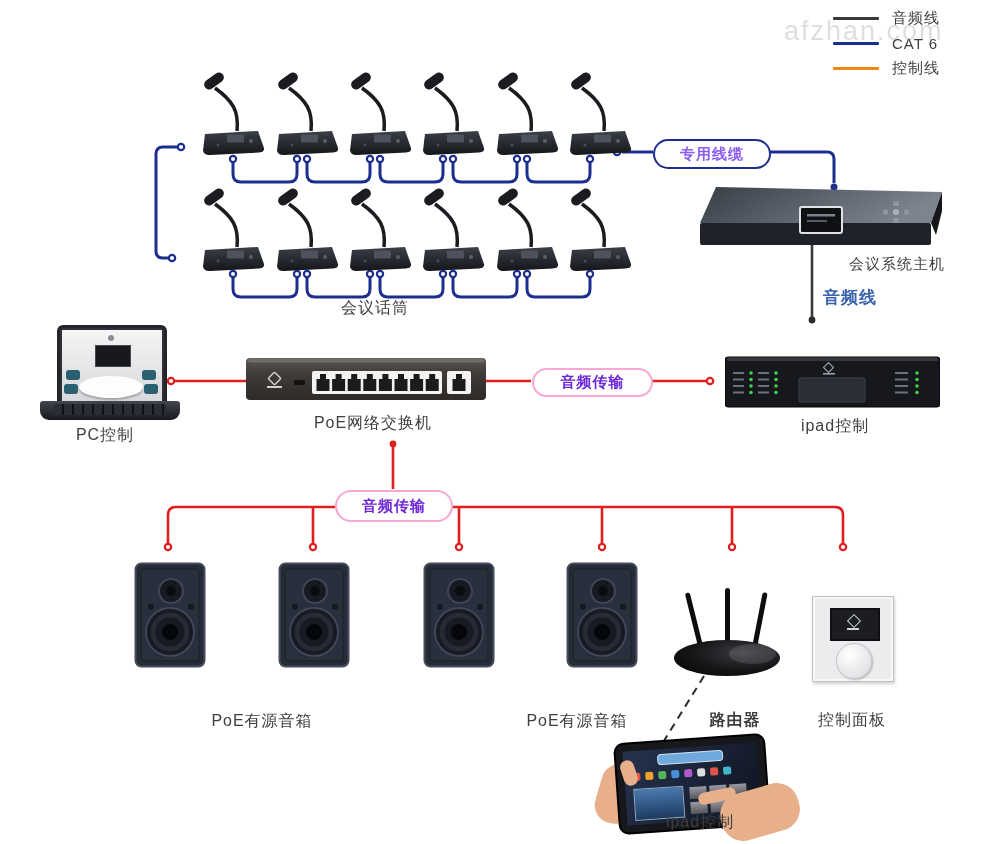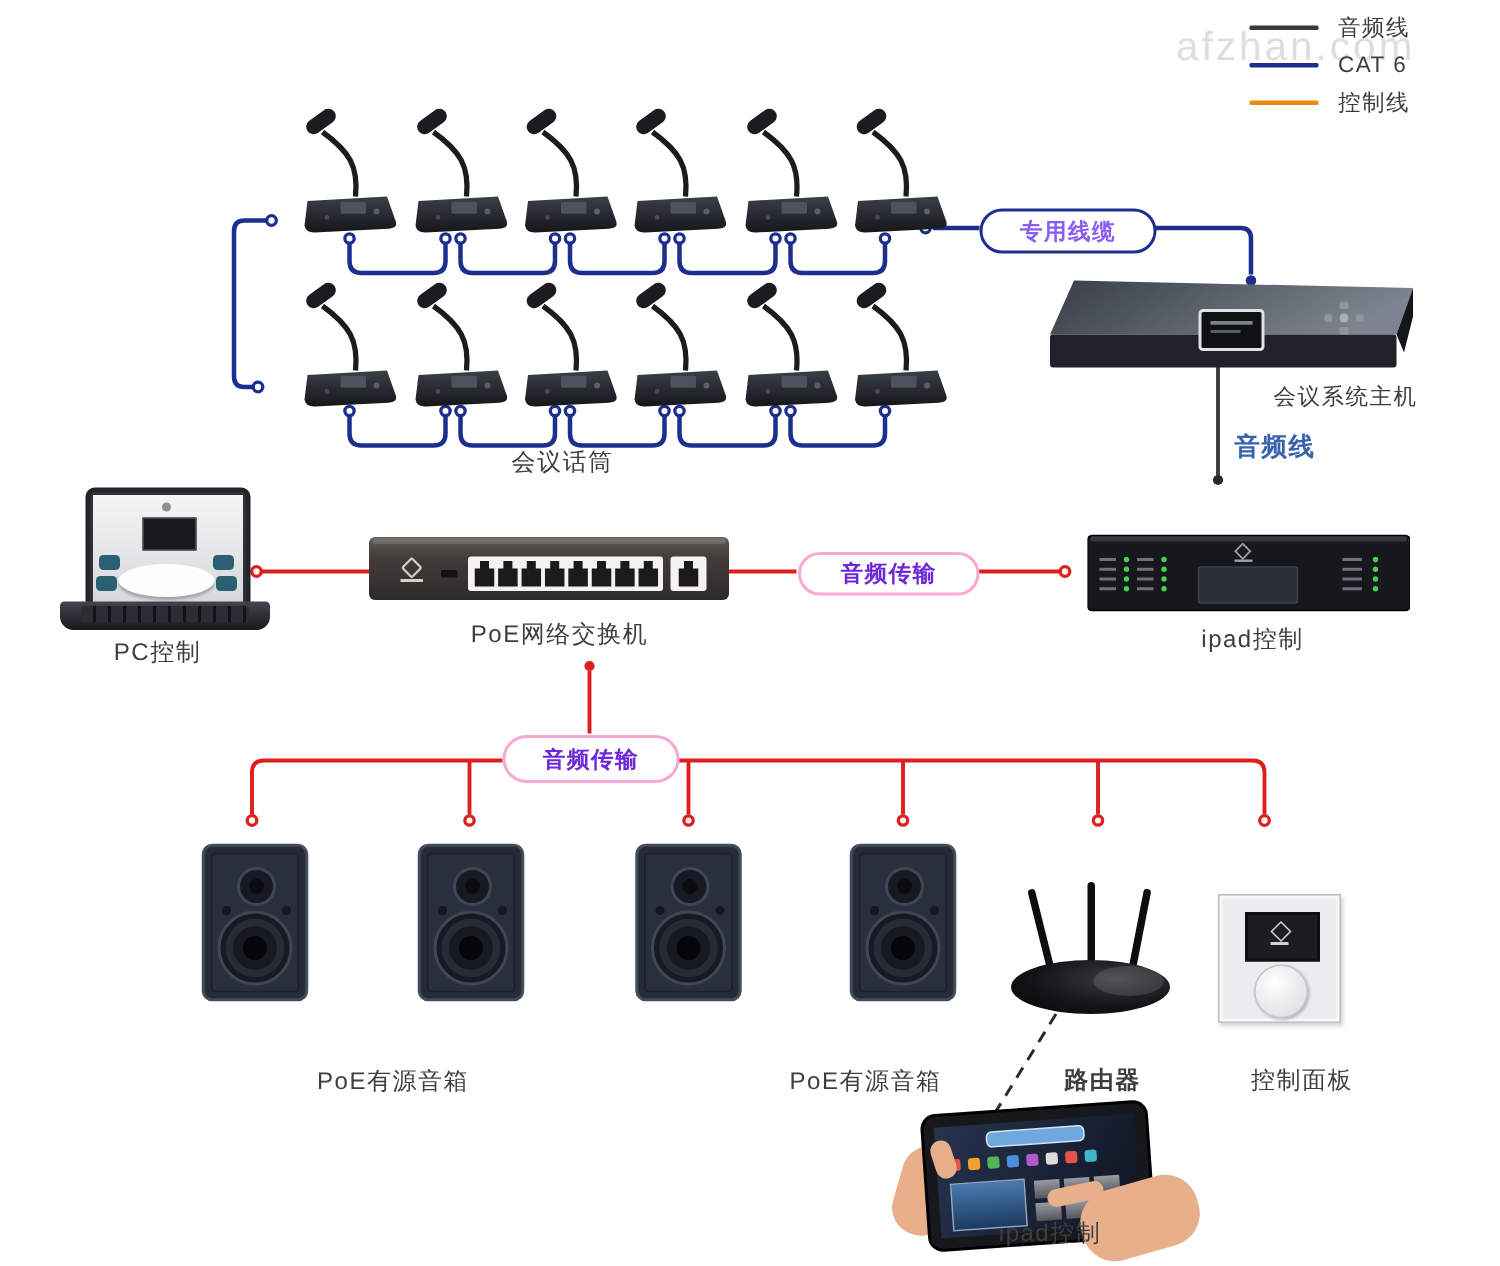--- a/index.html
+++ b/index.html
@@ -174,21 +174,21 @@
 
 <div class="lbl" style="left:295px;top:298px;width:160px;">会议话筒</div>
 <div class="lbl" style="left:815px;top:255px;width:130px;font-size:15px;text-align:right;">会议系统主机</div>
 <div class="lbl" style="left:815px;top:286px;width:70px;font-size:17px;font-weight:bold;color:#3a63ad;">音频线</div>
 <div class="lbl" style="left:55px;top:425px;width:100px;">PC控制</div>
 <div class="lbl" style="left:288px;top:413px;width:170px;">PoE网络交换机</div>
 <div class="lbl" style="left:750px;top:416px;width:170px;">ipad控制</div>
 <div class="lbl" style="left:182px;top:711px;width:160px;">PoE有源音箱</div>
 <div class="lbl" style="left:497px;top:711px;width:160px;">PoE有源音箱</div>
 <div class="lbl" style="left:695px;top:710px;width:80px;font-weight:bold;">路由器</div>
-<div class="lbl" style="left:802px;top:710px;width:100px;text-align:right;">控制面板</div>
+<div class="lbl" style="left:802px;top:710px;width:100px;">控制面板</div>
 <div class="lbl" style="left:650px;top:812px;width:100px;">ipad控制</div>
 
 <div id="devices">
     <div class="dev" style="width: 80px; height: 96px; left: 188px; top: 71px;">
     <svg width="80" height="96" viewBox="0 0 80 96">
       <defs>
         <linearGradient id="gmic" x1="0" y1="0" x2="0" y2="1">
           <stop offset="0" stop-color="#3b3f48"></stop>
             <stop offset="1" stop-color="#15161a"></stop>
         </linearGradient>

